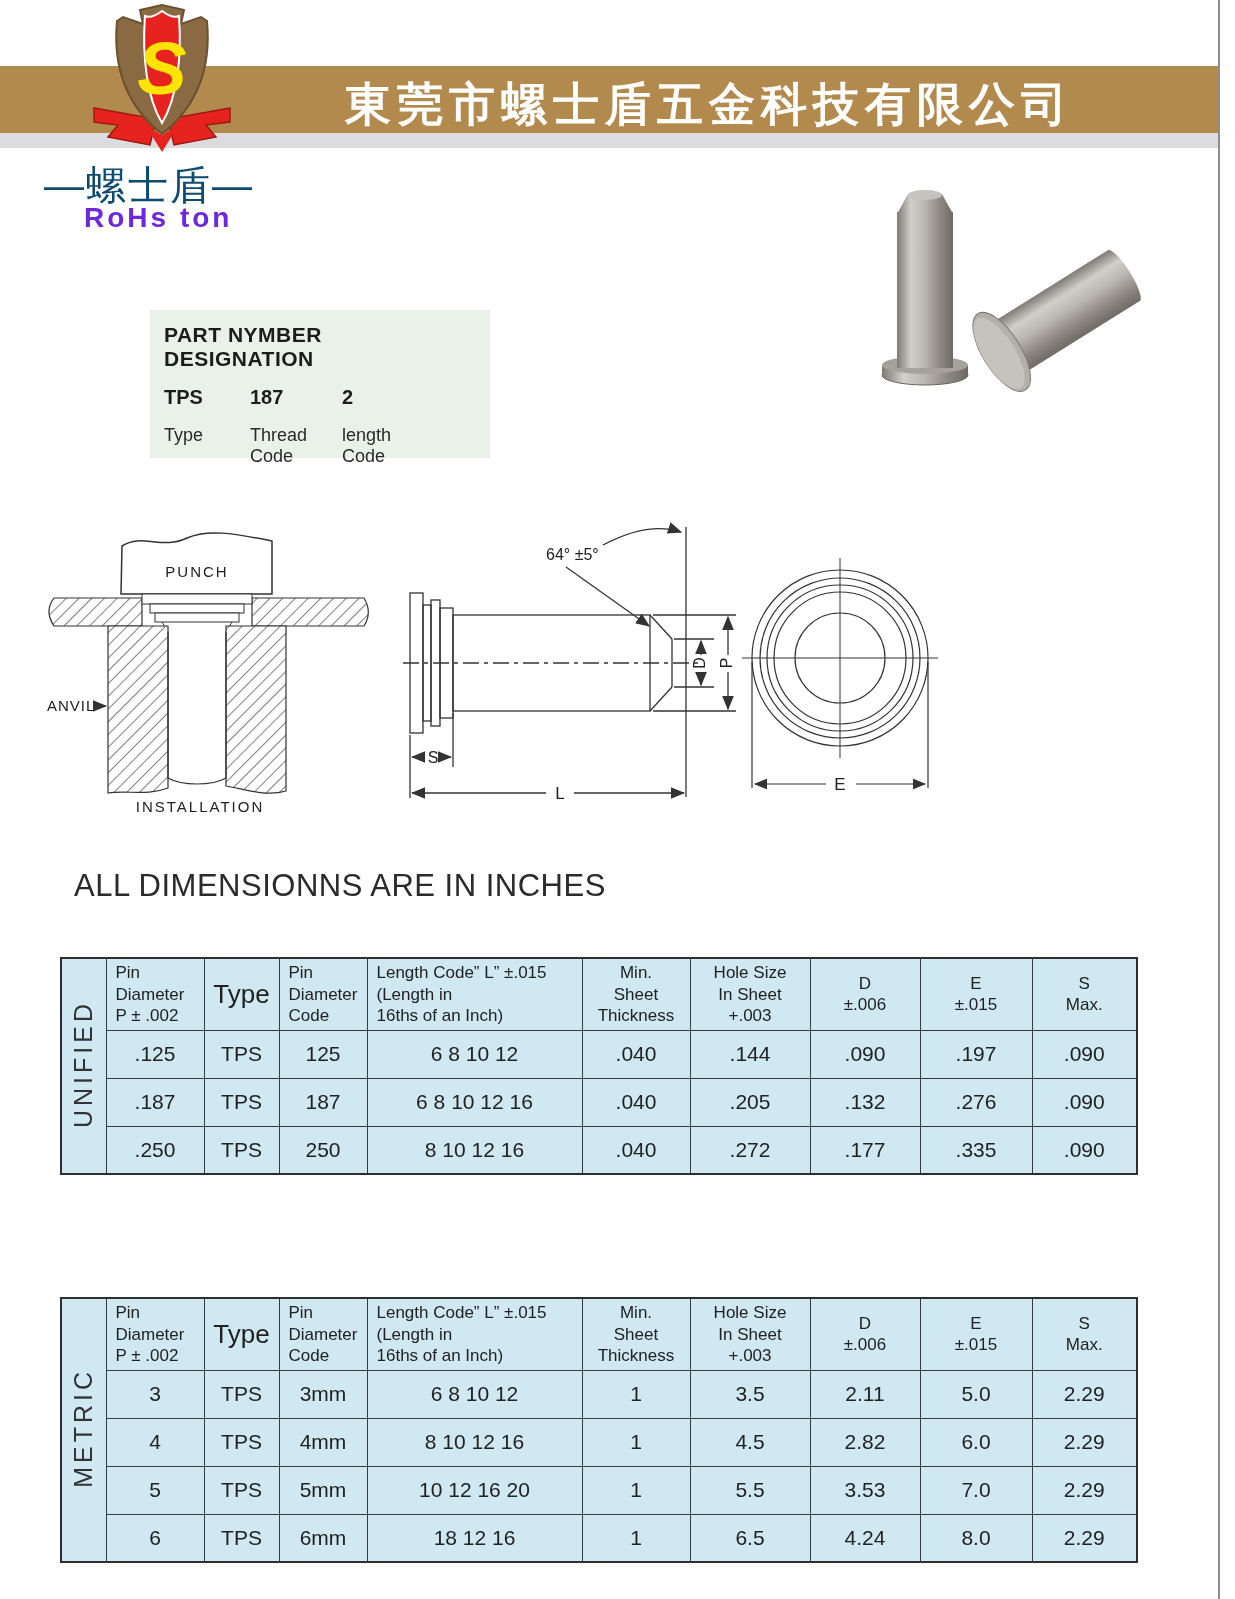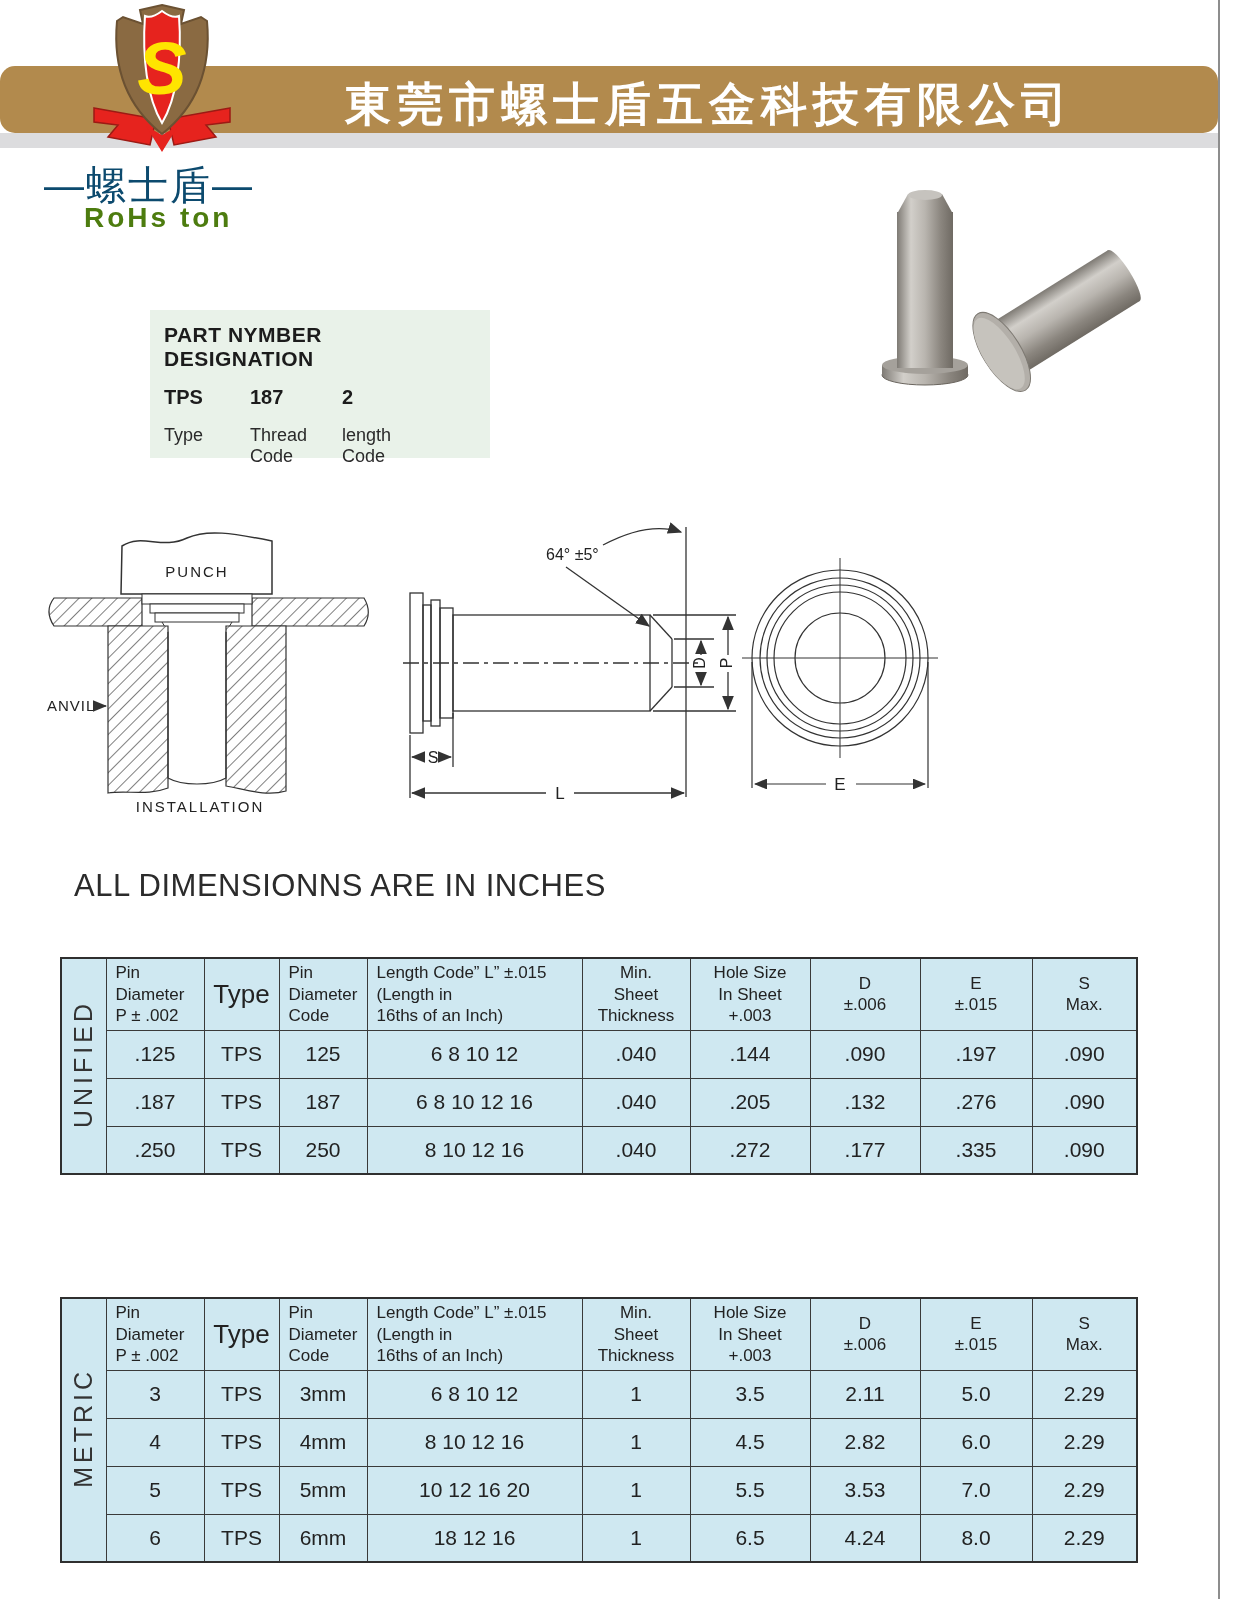--- a/index.html
+++ b/index.html
@@ -1,27 +1,27 @@
 <!DOCTYPE html>
 <html><head>
 <meta charset="utf-8">
 <style>
   html,body{margin:0;padding:0;background:#ffffff;}
   .page{position:relative;width:1235px;height:1599px;background:#fff;overflow:hidden;
         font-family:"Liberation Sans","DejaVu Sans",sans-serif;color:#222;}
   .abs{position:absolute;}
   
-  .band{left:0;top:66px;width:1218px;height:67px;background:#b28a4d;border-radius:15px;}
+  .band{left:0;top:66px;width:1218px;height:67px;background:#b28a4d;}
   .band .cotitle{position:absolute;left:345px;top:8px;font-size:46px;font-weight:bold;
         color:#fff;letter-spacing:6px;white-space:nowrap;}
   .strip{left:0;top:133px;width:1218px;height:15px;background:#dcdcde;}
   .pageline{left:1218px;top:0;width:2px;height:1599px;background:#8d8d8d;}
   .brandcn{left:44px;top:158px;width:260px;font-size:40px;font-weight:normal;color:#0c4a6e;
         letter-spacing:2px;white-space:nowrap;}
-  .branden{left:84px;top:202px;font-size:28px;font-weight:bold;color:#4d7c0f;letter-spacing:3px;}
+  .branden{left:84px;top:202px;font-size:28px;font-weight:bold;color:#6d28d9;letter-spacing:3px;}
   
   .pnbox{left:150px;top:310px;width:340px;height:148px;background:#e9f2e9;box-sizing:border-box;
         padding:13px 14px;}
   .pnbox .t{font-size:21px;font-weight:bold;color:#1c1c1c;letter-spacing:.5px;}
   .pnrow{display:flex;margin-top:15px;}
   .pnrow span{display:inline-block;}
   .pnrow .c1{width:86px;} .pnrow .c2{width:92px;} .pnrow .c3{width:80px;}
   .codes{font-size:20px;font-weight:bold;color:#1c1c1c;}
   .lbls{font-size:18px;color:#2a2a2a;margin-top:16px;}
   .pre{white-space:pre-line;}

